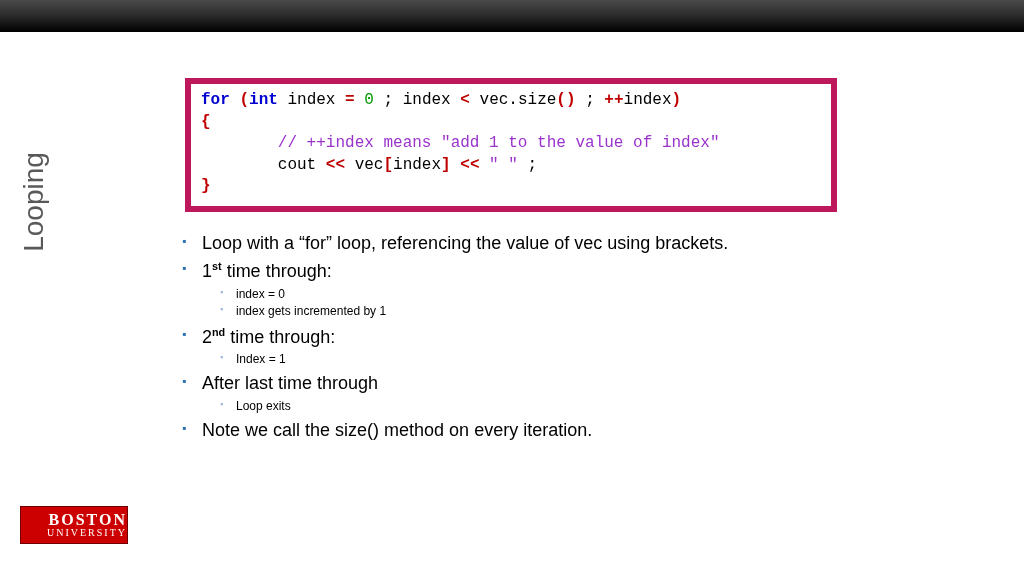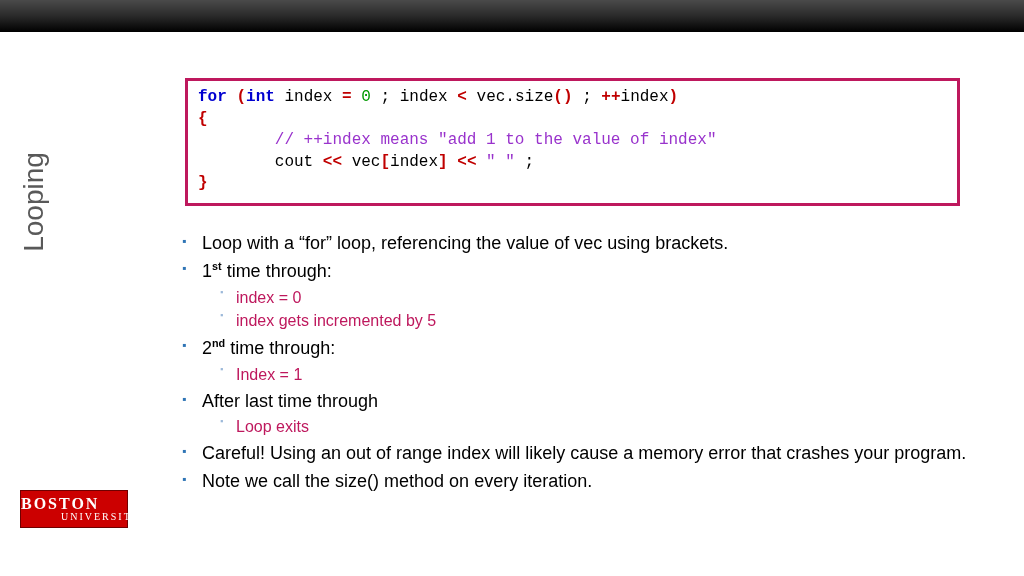--- a/index.html
+++ b/index.html
@@ -34,22 +34,22 @@
     font-weight: 400;
     white-space: nowrap;
   }
   .side-title-inner {
     transform: translateX(-50%);
   }
   .code-box {
     position: absolute;
     left: 185px;
     top: 46px;
-    width: 775px;
-    border: 3px solid #be185d;
+    width: 652px;
+    border: 6px solid #be185d;
     padding: 6px 8px 8px 10px;
     font-family: "Courier New", monospace;
     font-size: 16px;
     line-height: 1.35;
     white-space: pre;
     color: #000;
   }
   .kw   { color: #0000d0; font-weight: bold; }
   .num  { color: #009900; }
   .op   { color: #c00000; font-weight: bold; }
@@ -77,45 +77,45 @@
     position: absolute;
     left: 14px;
     top: 2px;
     color: #2E74B5;
     font-size: 12px;
   }
   ul.lvl2 { list-style: none; margin-top: 2px; margin-bottom: 2px; }
   ul.lvl2 > li {
     position: relative;
     padding-left: 34px;
-    font-size: 16px;
-    color: #be185d;
+    font-size: 12px;
+    color: #000000;
     line-height: 1.45;
   }
   ul.lvl2 > li::before {
     content: "▪";
     position: absolute;
     left: 18px;
     top: 0;
     color: #9bb8d9;
     font-size: 9px;
   }
   sup { font-size: 0.6em; vertical-align: super; font-weight: bold; }
   .logo {
     position: absolute;
     left: 20px;
-    bottom: 48px;
+    bottom: 32px;
     width: 108px;
     height: 38px;
     background: #cc0000;
     color: #fff;
     border: 1px solid #700000;
     display: flex;
     flex-direction: column;
-    align-items: flex-start;
+    align-items: flex-end;
     justify-content: center;
     line-height: 1.0;
   }
   .logo .l1 { font-family: Georgia, 'Times New Roman', serif; font-size: 16px; letter-spacing: 2px; font-weight: bold; }
   .logo .l2 { font-family: Georgia, 'Times New Roman', serif; font-size: 10px; letter-spacing: 2px; margin-left: 40px; }
 </style>
 </head>
 <body>
 
 <div class="topbar"></div>
@@ -132,36 +132,35 @@
 <span>        cout </span><span class="op">&lt;&lt;</span><span> vec</span><span class="br">[</span><span>index</span><span class="br">]</span> <span class="op">&lt;&lt;</span> <span class="str">" "</span><span> ;</span>
 <span class="br">}</span></div>
 
   <div class="content">
     <ul class="lvl1">
       <li><span>Loop with a “for” loop, referencing the value of vec using brackets.</span></li>
       <li>
         <span>1</span><sup>st</sup><span> time through:</span>
         <ul class="lvl2">
           <li><span>index = 0</span></li>
-          <li><span>index gets incremented by 5</span></li>
+          <li><span>index gets incremented by 1</span></li>
         </ul>
       </li>
       <li>
         <span>2</span><sup>nd</sup><span> time through:</span>
         <ul class="lvl2">
           <li><span>Index = 1</span></li>
         </ul>
       </li>
       <li>
         <span>After last time through</span>
         <ul class="lvl2">
           <li><span>Loop exits</span></li>
         </ul>
       </li>
-      <li><span>Careful!  Using an out of range index will likely cause a memory error that crashes your program.</span></li>
       <li><span>Note we call the size() method on every iteration.</span></li>
     </ul>
   </div>
 
   <div class="logo">
     <div class="l1">BOSTON</div>
     <div class="l2">UNIVERSITY</div>
   </div>
 
 </div>

